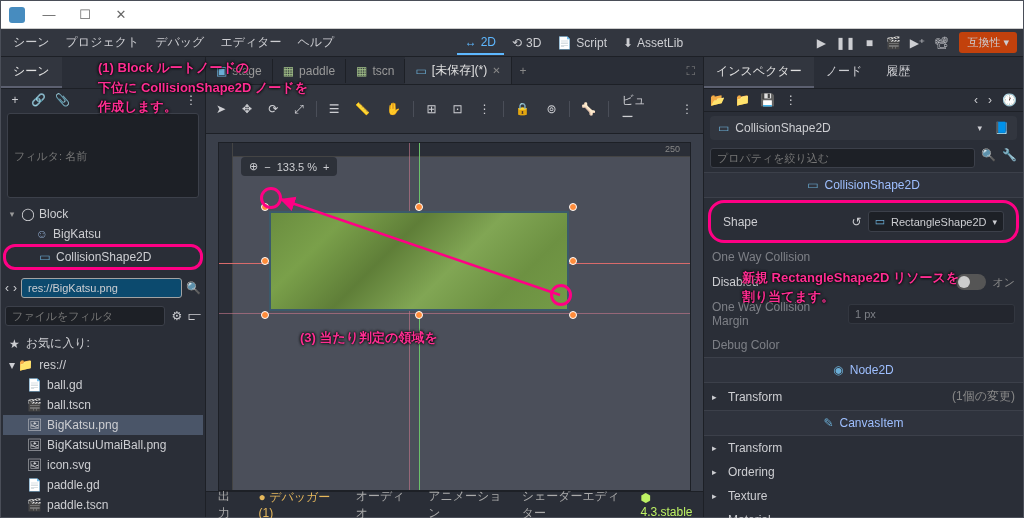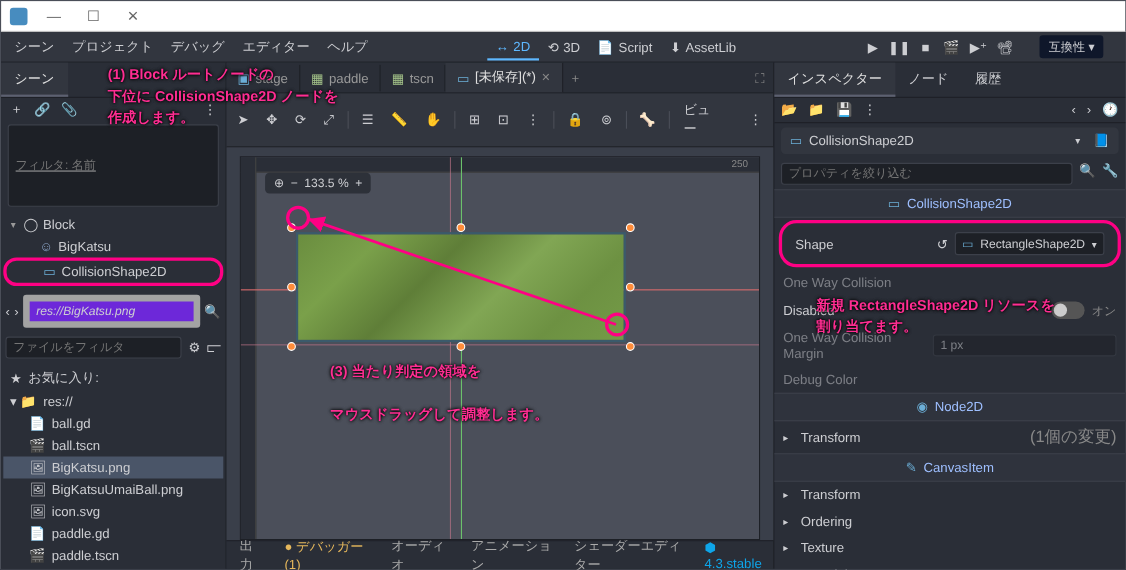--- a/index.html
+++ b/index.html
@@ -9,38 +9,38 @@
 .titlebar .icon { width: 16px; height: 16px; background: #478cbf; border-radius: 3px; margin-right: 6px; }
 .titlebar .title { flex: 1; font-size: 12px; }
 .titlebar .wbtn { width: 36px; height: 100%; display: flex; align-items: center; justify-content: center; color: #666; font-size: 13px; }
 .menubar { height: 28px; background: #32363f; display: flex; align-items: center; padding: 0 4px; border-bottom: 1px solid #1d2026; }
 .menu-item { padding: 4px 8px; font-size: 12px; color: #cdced2; }
 .menu-spacer { flex: 1; }
 .topbtn { padding: 4px 8px; display: flex; align-items: center; gap: 4px; color: #cdced2; }
 .topbtn.active { color: #5eb8ff; border-bottom: 2px solid #5eb8ff; }
 .play-icons { display: flex; gap: 8px; margin: 0 8px; align-items: center; }
 .play-icons span { width: 16px; height: 16px; display: flex; align-items: center; justify-content: center; color: #cdced2; }
-.compat { background: #0f172a; border-radius: 3px; padding: 3px 8px; font-size: 11px; margin: 0 16px; }
+.compat { background: #c2410c; border-radius: 3px; padding: 3px 8px; font-size: 11px; margin: 0 2px; }
 .body-area { display: flex; flex: 1; min-height: 0; }
 .left-panel { width: 205px; background: #2a2e37; display: flex; flex-direction: column; border-right: 1px solid #1d2026; }
 .panel-tabs { display: flex; border-bottom: 1px solid #1d2026; }
 .panel-tab { padding: 6px 12px; font-size: 12px; }
 .panel-tab.active { color: #e0e0e0; border-bottom: 2px solid #5c6070; background: #32363f; }
 .panel-toolbar { display: flex; padding: 4px 6px; gap: 8px; align-items: center; color: #cdced2; }
 .panel-toolbar .ticon { width: 16px; text-align: center; }
 .filter-input { flex: 1; background: #1d2026; border: 1px solid #3c404a; border-radius: 3px; padding: 3px 6px; color: #999; font-size: 11px; }
 .scene-tree { padding: 4px 2px; }
 .tree-node { display: flex; align-items: center; padding: 3px 4px; gap: 4px; }
 .tree-node .chev { width: 10px; text-align: center; color: #999; font-size: 9px; }
 .tree-node .nicon { width: 14px; height: 14px; display: inline-flex; align-items: center; justify-content: center; }
 .tree-node.indent1 { padding-left: 18px; }
 .selected-node { border: 3px solid #ff0084; border-radius: 12px; }
 .filesys-head { padding: 6px 8px; background: #32363f; border-top: 1px solid #1d2026; border-bottom: 1px solid #1d2026; font-size: 12px; }
 .filesys-nav { display: flex; padding: 4px; gap: 4px; align-items: center; }
-.filesys-path { flex: 1; background: #6d28d9; border: 6px solid #a3a3a3; border-radius: 3px; padding: 3px 6px; font-size: 11px; font-style: italic; }
+.filesys-path { flex: 1; background: #0c4a6e; border: 1px solid #a3a3a3; border-radius: 3px; padding: 3px 6px; font-size: 11px; }
 .filesys-filter { display: flex; padding: 4px; gap: 6px; align-items: center; }
 .file-list { padding: 2px; overflow: auto; }
 .file-item { display: flex; align-items: center; padding: 3px 6px; gap: 6px; font-size: 12px; }
 .file-item.fav { color: #cdced2; }
 .file-item.sel { background: #4a5568; }
 .fico { width: 14px; height: 14px; display: inline-block; }
 .center-panel { flex: 1; display: flex; flex-direction: column; background: #2a2e37; min-width: 0; }
 .open-tabs { display: flex; padding: 0; background: #2a2e37; border-bottom: 1px solid #1d2026; align-items: center; height: 28px; overflow: hidden; }
 .scene-tab { padding: 5px 10px; display: flex; align-items: center; gap: 5px; font-size: 12px; color: #999; border-right: 1px solid #1d2026; }
 .scene-tab.active { background: #32363f; color: #e0e0e0; }
@@ -56,21 +56,21 @@
 .cross-v { position: absolute; top: 0; bottom: 0; left: 190px; width: 1px; background: rgba(200,120,140,0.6); }
 .grass-block { position: absolute; left: 50px; top: 68px; width: 300px; height: 100px; background: linear-gradient(135deg, #6a8d3f 0%, #7aa04a 20%, #5f7e38 40%, #81a654 60%, #6d9142 80%, #749b47 100%); border: 2px solid #3b5a6b; }
 .sel-rect { position: absolute; left: 46px; top: 64px; width: 308px; height: 108px; }
 .handle { position: absolute; width: 8px; height: 8px; background: #ff8c3a; border: 1px solid #fff; border-radius: 50%; }
 .vp-zoom { position: absolute; left: 22px; top: 14px; display: flex; gap: 6px; align-items: center; background: rgba(40,44,52,0.85); padding: 3px 8px; border-radius: 4px; font-size: 11px; }
 .ruler-h { position: absolute; left: 0; right: 0; top: 0; height: 14px; background: #2a2e37; border-bottom: 1px solid #444; }
 .ruler-v { position: absolute; left: 0; top: 0; bottom: 0; width: 14px; background: #2a2e37; border-right: 1px solid #444; }
 .bottom-tabs { display: flex; padding: 4px 6px; gap: 8px; align-items: center; border-top: 1px solid #1d2026; background: #2a2e37; height: 26px; font-size: 12px; }
 .bottom-tabs .btab { padding: 3px 6px; color: #aaa; }
 .bottom-tabs .btab.warn { color: #e6b85c; }
-.bottom-tabs .ver { margin-left: auto; color: #0ea5e9; }
+.bottom-tabs .ver { margin-left: auto; color: #bef264; }
 .right-panel { width: 320px; background: #2a2e37; display: flex; flex-direction: column; border-left: 1px solid #1d2026; }
 .insp-toolbar { display: flex; padding: 4px 6px; gap: 10px; align-items: center; border-bottom: 1px solid #1d2026; }
 .insp-node { display: flex; padding: 5px 8px; align-items: center; background: #32363f; margin: 4px 6px; border-radius: 4px; gap: 6px; font-size: 12px; }
 .insp-filter { display: flex; padding: 4px 6px; gap: 6px; }
 .insp-filter input { flex: 1; background: #1d2026; border: 1px solid #3c404a; border-radius: 3px; padding: 3px 6px; color: #999; font-size: 11px; }
 .prop-section { text-align: center; padding: 5px; background: #2f333d; border-top: 1px solid #3c404a; border-bottom: 1px solid #3c404a; font-size: 12px; color: #9ebfff; display: flex; align-items: center; justify-content: center; gap: 6px; }
 .prop-row { display: flex; align-items: center; padding: 5px 8px; gap: 6px; font-size: 12px; }
 .prop-row .pname { width: 130px; color: #cdced2; }
 .prop-row .pval { flex: 1; background: #1d2026; border: 1px solid #3c404a; border-radius: 3px; padding: 3px 6px; font-size: 11px; display: flex; align-items: center; gap: 6px; }
 .shape-hl { border: 3px solid #ff0084; border-radius: 16px; padding: 3px 4px; margin: 2px 4px; }
@@ -122,21 +122,21 @@
       <div class="panel-tabs">
         <span class="panel-tab active">シーン</span>
       </div>
       <div class="panel-toolbar">
         <span class="ticon">+</span>
         <span class="ticon">🔗</span>
         <span class="ticon">📎</span>
         <span style="flex:1"></span>
         <span class="ticon">⋮</span>
       </div>
-      <input class="filter-input" style="margin: 2px 6px; text-decoration: underline;" placeholder="フィルタ: 名前">
+      <input class="filter-input" style="margin: 2px 6px;" placeholder="フィルタ: 名前">
       <div class="scene-tree">
         <div class="tree-node">
           <span class="chev">▾</span>
           <span class="nicon">◯</span>
           <span>Block</span>
         </div>
         <div class="tree-node indent1">
           <span class="chev"></span>
           <span class="nicon" style="color:#8da6c9">☺</span>
           <span>BigKatsu</span>
@@ -342,21 +342,21 @@
       </div>
 
       <div class="prop-section">
           <span style="color:#6baed6">◉</span>
           <span>Node2D</span>
         </div>
       <div class="expand-row">
           <span class="chev">▸</span>
           <span>Transform</span>
           <span style="flex:1"></span>
-          <span style="color:#888;font-size:15px">(1個の変更)</span>
+          <span style="color:#888;font-size:12px">(1個の変更)</span>
         </div>
 
       <div class="prop-section">
           <span style="color:#6baed6">✎</span>
           <span>CanvasItem</span>
         </div>
       <div class="expand-row">
           <span class="chev">▸</span>
           <span>Transform</span>
         </div>
@@ -383,21 +383,20 @@
   <span>作成します。</span>
 </div>
 <div class="annotation" style="left:718px;top:248px">
   <br>
   <span>新規 RectangleShape2D リソースを</span><br>
   <span>割り当てます。</span>
 </div>
 <div class="annotation" style="left:276px;top:328px">
   <span>(3)  当たり判定の領域を</span><br>
   <br>
-  <span>マウスドラッグして調整します。</span>
 </div>
 
 <div class="circle-mark" style="left:260px;top:187px"></div>
 <div class="circle-mark" style="left:550px;top:284px"></div>
 
 <svg class="arrow-line" style="left:260px;top:187px;width:314px;height:120px">
   <defs>
       <marker id="ah" markerWidth="8" markerHeight="8" refX="6" refY="3" orient="auto">
         <path d="M0,0 L6,3 L0,6 Z" fill="#ff0084"></path>
       </marker>

